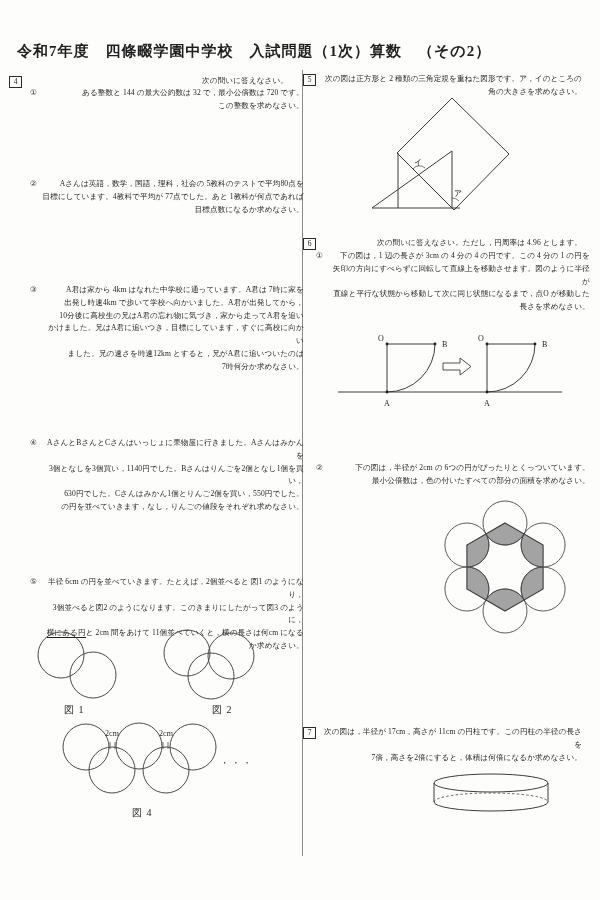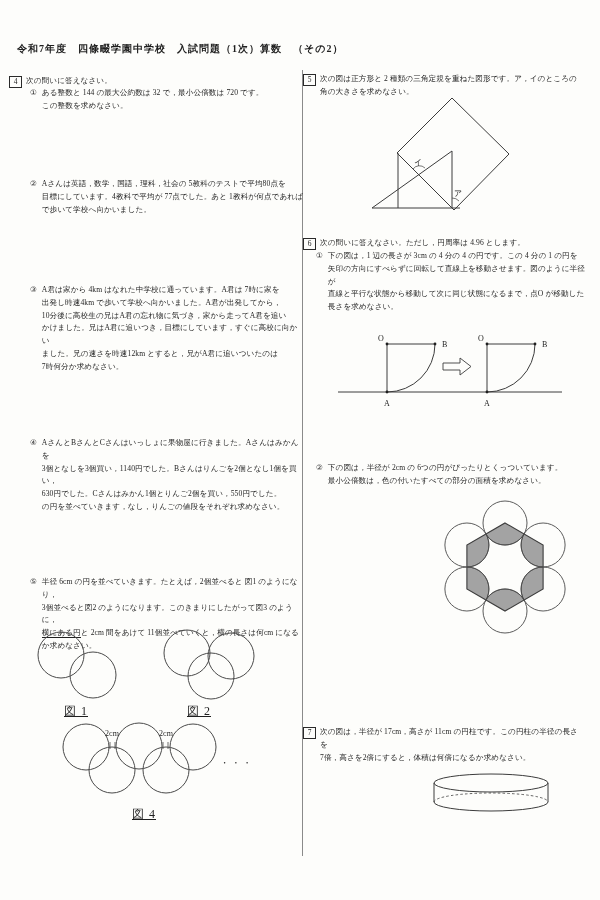--- a/index.html
+++ b/index.html
@@ -3,37 +3,38 @@
 <meta charset="utf-8">
 <style>
   html,body{margin:0;padding:0;}
   body{
     width:600px;height:900px;position:relative;overflow:hidden;
     background:#fdfdfb;color:#1f1f1f;
     font-family:"Liberation Serif","DejaVu Serif",serif;
   }
   .abs{position:absolute;}
   .title{
-    font-size:10px;font-weight:bold;letter-spacing:1px;white-space:nowrap;text-align:center;
+    font-size:15px;font-weight:bold;letter-spacing:1px;white-space:nowrap;text-align:center;
   }
   .divider{width:1px;background:#8a8a8a;}
   .sec{display:flex;align-items:flex-start;gap:4px;}
   .box{
     display:inline-block;border:1px solid #2a2a2a;min-width:9px;height:10px;
     font-size:7.5px;line-height:10px;text-align:center;padding:0 1px;margin-top:1px;
     flex:0 0 auto;
   }
   .t{
     font-size:7.6px;line-height:12.8px;white-space:pre-line;letter-spacing:0.1px;
     width:262px;
+    text-align:right;
   }
   .item{display:flex;gap:5px;align-items:flex-start;}
   .mk{font-size:7.6px;line-height:12.8px;flex:0 0 auto;}
   .ul{border-bottom:0.8px solid #1f1f1f;}
-  .figlabel{font-size:12px;letter-spacing:1px;text-decoration:underline;}
+  .figlabel{font-size:10px;letter-spacing:1px;}
   svg{display:block;}
   svg text{font-family:"Liberation Serif","DejaVu Serif",serif;fill:#1f1f1f;}
 </style>
 </head>
 <body>
 
 <div class="abs title" style="left:17px;top:42px">令和7年度　四條畷学園中学校　入試問題（1次）算数　（その2）</div>
 
 <div class="abs divider" style="left:302px;top:70px;height:786px"></div>
 
@@ -45,21 +46,21 @@
 <div class="abs item" style="left:30px;top:87px">
   <span class="mk">①</span>
   <div class="t">ある整数と 144 の最大公約数は 32 で，最小公倍数は 720 です。
 この整数を求めなさい。</div>
 </div>
 
 <div class="abs item" style="left:30px;top:178px">
   <span class="mk">②</span>
   <div class="t">Aさんは英語，数学，国語，理科，社会の 5教科のテストで平均80点を
 目標にしています。4教科で平均が 77点でした。あと 1教科が何点であれば
-で歩いて学校へ向かいました。</div>
+目標点数になるか求めなさい。</div>
 </div>
 
 <div class="abs item" style="left:30px;top:284px">
   <span class="mk">③</span>
   <div class="t">A君は家から 4km はなれた中学校に通っています。A君は 7時に家を
 出発し時速4km で歩いて学校へ向かいました。A君が出発してから，
 10分後に高校生の兄はA君の忘れ物に気づき，家から走ってA君を追い
 かけました。兄はA君に追いつき，目標にしています，すぐに高校に向かい
 ました。兄の速さを時速12km とすると，兄がA君に追いついたのは
 7時何分か求めなさい。</div>
@@ -85,21 +86,21 @@
   <circle cx="29" cy="25" r="23" fill="none" stroke="#4a4a4a" stroke-width="1"></circle>
   <circle cx="61" cy="45" r="23" fill="none" stroke="#4a4a4a" stroke-width="1"></circle>
 </svg>
 <div class="abs figlabel" style="left:64px;top:703px">図 1</div>
 
 <svg class="abs" style="left:160px;top:628px" width="105" height="80" viewBox="0 0 105 80">
   <circle cx="27" cy="25" r="23" fill="none" stroke="#4a4a4a" stroke-width="1"></circle>
   <circle cx="71" cy="28" r="23" fill="none" stroke="#4a4a4a" stroke-width="1"></circle>
   <circle cx="51" cy="48" r="23" fill="none" stroke="#4a4a4a" stroke-width="1"></circle>
 </svg>
-<div class="abs figlabel" style="left:187px;top:703px">図 2</div>
+<div class="abs figlabel" style="left:212px;top:703px">図 2</div>
 
 <svg class="abs" style="left:60px;top:722px" width="205" height="78" viewBox="0 0 205 78">
   <circle cx="26" cy="25" r="23" fill="none" stroke="#4a4a4a" stroke-width="1"></circle>
   <circle cx="79" cy="24" r="23" fill="none" stroke="#4a4a4a" stroke-width="1"></circle>
   <circle cx="133" cy="25" r="23" fill="none" stroke="#4a4a4a" stroke-width="1"></circle>
   <circle cx="52" cy="48" r="23" fill="none" stroke="#4a4a4a" stroke-width="1"></circle>
   <circle cx="106" cy="48" r="23" fill="none" stroke="#4a4a4a" stroke-width="1"></circle>
   <path d="M50,20 L50,27 M55,20 L55,27 M103,20 L103,27 M108,20 L108,27" stroke="#4a4a4a" stroke-width="0.8"></path>
   <text x="52" y="14" font-size="8" text-anchor="middle">2cm</text>
   <text x="106" y="14" font-size="8" text-anchor="middle">2cm</text>

